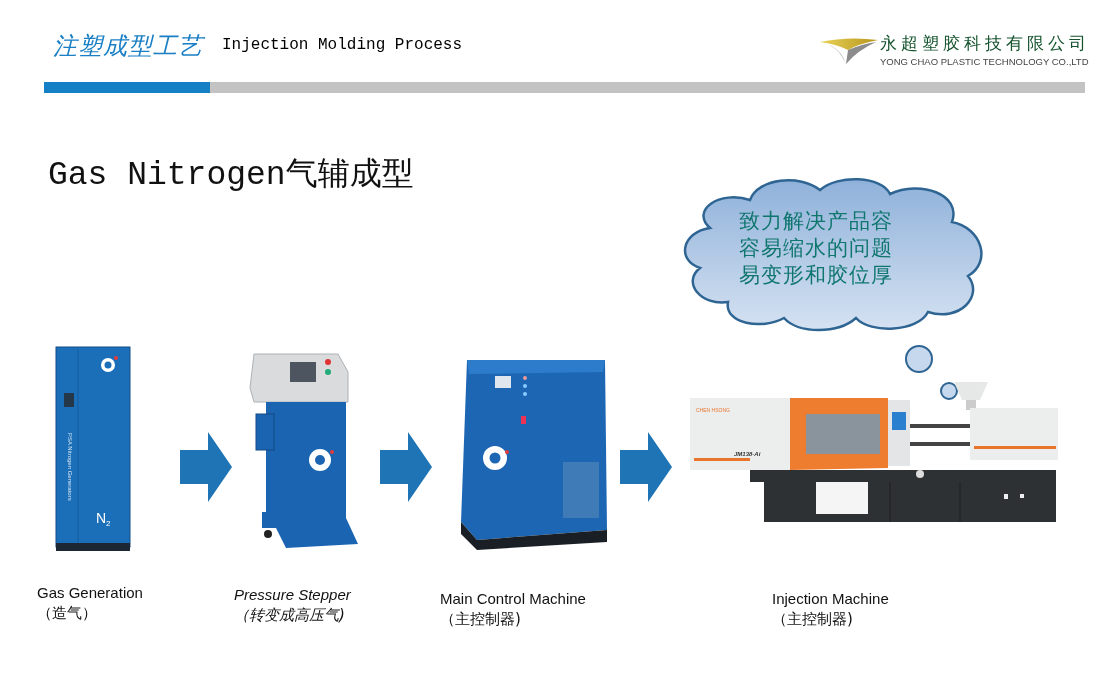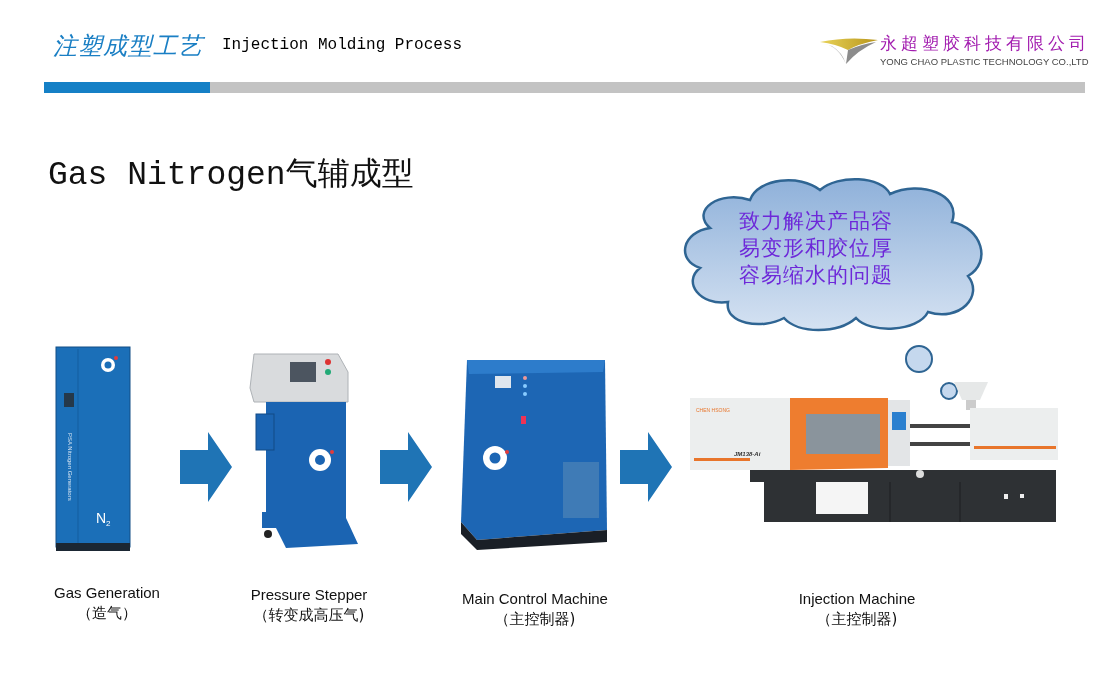--- a/index.html
+++ b/index.html
@@ -2,31 +2,31 @@
 <html><head>
 <meta charset="utf-8">
 <style>
   html, body { margin:0; padding:0; background:#ffffff; }
   body { width:1109px; height:673px; position:relative; overflow:hidden; font-family:"Liberation Sans", sans-serif; }
   .abs { position:absolute; }
   .header-title { left:53px; top:30px; font-family:"DejaVu Serif", serif; font-size:24px; color:#1a7fc4; letter-spacing:1px; white-space:nowrap;font-style:italic; }
   .header-sub { left:222px; top:36px; font-family:"Liberation Mono", monospace; font-size:16px; color:#000000; white-space:nowrap; }
   .bar-blue { left:44px; top:82px; width:166px; height:11px; background:#1580c6; }
   .bar-gray { left:210px; top:82px; width:875px; height:11px; background:#c3c3c3; }
-  .logo-cn { left:880px; top:32px; font-family:"DejaVu Serif", serif; font-size:17px; color:#a21caf; letter-spacing:4px; white-space:nowrap; }
+  .logo-cn { left:880px; top:32px; font-family:"DejaVu Serif", serif; font-size:17px; color:#14532d; letter-spacing:4px; white-space:nowrap; }
   .logo-en { left:880px; top:56px; font-size:9.5px; color:#444; white-space:nowrap;text-align:right; }
   .logo-mark { left:818px; top:34px; width:62px; height:34px; }
   .slide-title { left:48px; top:152px; font-family:"Liberation Mono", monospace; font-size:33px; color:#111; white-space:nowrap; }
   .slide-title .cn { font-family:Liberation Serif, serif; font-size:32px; }
   .cloud { left:670px; top:172px; width:330px; height:160px; }
-  .cloud-text { left:716px; top:208px; width:200px; font-family:"DejaVu Sans", sans-serif; font-size:21px; line-height:27px; color:#6d28d9; text-align:center; letter-spacing:1px; }
+  .cloud-text { left:716px; top:208px; width:200px; font-family:"DejaVu Sans", sans-serif; font-size:21px; line-height:27px; color:#0f766e; text-align:center; letter-spacing:1px; }
   .bubble { border:2.5px solid #2f6593; border-radius:50%; background:#c5d8ee; }
   .arrow { width:52px; height:70px; }
   .machine { }
-  .caption { text-align:center; font-size:15px; color:#111; line-height:21px; white-space:nowrap; }
+  .caption { text-align:left; font-size:15px; color:#111; line-height:21px; white-space:nowrap; }
   .caption .cn { font-family:"DejaVu Sans", sans-serif; font-size:15px; }
 </style>
 </head>
 <body>
 
 <div class="abs header-title">注塑成型工艺</div>
 <div class="abs header-sub">Injection Molding Process</div>
 <div class="abs bar-blue"></div>
 <div class="abs bar-gray"></div>
 
@@ -54,22 +54,22 @@
   <defs>
     <linearGradient id="cloudfill" x1="0" y1="0" x2="0" y2="1">
       <stop offset="0" stop-color="#8fb1da"></stop>
         <stop offset="1" stop-color="#d5e2f2"></stop>
     </linearGradient>
   </defs>
   <path d="M40 56 C20 38 50 18 80 28 C88 6 130 2 150 18 C168 2 212 4 220 22 C250 8 292 22 282 50 C312 56 322 90 298 104 C314 124 290 150 258 140 C248 160 200 162 186 146 C168 162 128 162 114 146 C92 158 54 152 58 130 C30 134 12 110 30 96 C6 88 12 60 40 56 Z" fill="url(#cloudfill)" stroke="#2f6593" stroke-width="2.5"></path>
 </svg>
 <div class="abs cloud-text">
   <div>致力解决产品容</div>
+  <div>容易缩水的问题</div>
   <div>易变形和胶位厚</div>
-  <div>容易缩水的问题</div>
 </div>
 <div class="abs bubble" style="left:905px; top:345px; width:24px; height:24px;"></div>
 <div class="abs bubble" style="left:940px; top:382px; width:14px; height:14px;"></div>
 
 <svg class="abs machine" style="left:52px; top:343px;" width="82" height="212" viewBox="0 0 82 212">
   <rect x="4" y="4" width="74" height="200" fill="#1b6fb8"></rect>
   <rect x="4" y="4" width="74" height="200" fill="none" stroke="#134f86" stroke-width="1"></rect>
   <line x1="26" y1="6" x2="26" y2="200" stroke="#155f9f" stroke-width="1"></line>
   <rect x="4" y="200" width="74" height="8" fill="#1b2733"></rect>
   <circle cx="56" cy="22" r="7" fill="#fff"></circle>
@@ -144,21 +144,21 @@
   <line x1="270" y1="104" x2="270" y2="144" stroke="#1d1f21"></line>
   <rect x="314" y="116" width="4" height="5" fill="#eee"></rect>
   <rect x="330" y="116" width="4" height="4" fill="#eee"></rect>
   <circle cx="230" cy="96" r="4" fill="#ddd"></circle>
 </svg>
 
 <div class="abs caption" style="left:37px; top:582px; width:140px;">
   <div>Gas Generation</div>
   <div class="cn">（造气）</div>
 </div>
-<div class="abs caption" style="left:234px; top:584px; width:150px;">
+<div class="abs caption" style="left:234px; top:584px; width:150px;font-style:italic;">
   <div>Pressure Stepper</div>
   <div class="cn">（转变成高压气)</div>
 </div>
 <div class="abs caption" style="left:440px; top:588px; width:190px;">
   <div>Main Control Machine</div>
   <div class="cn">（主控制器)</div>
 </div>
 <div class="abs caption" style="left:772px; top:588px; width:170px;">
   <div>Injection Machine</div>
   <div class="cn">（主控制器)</div>

